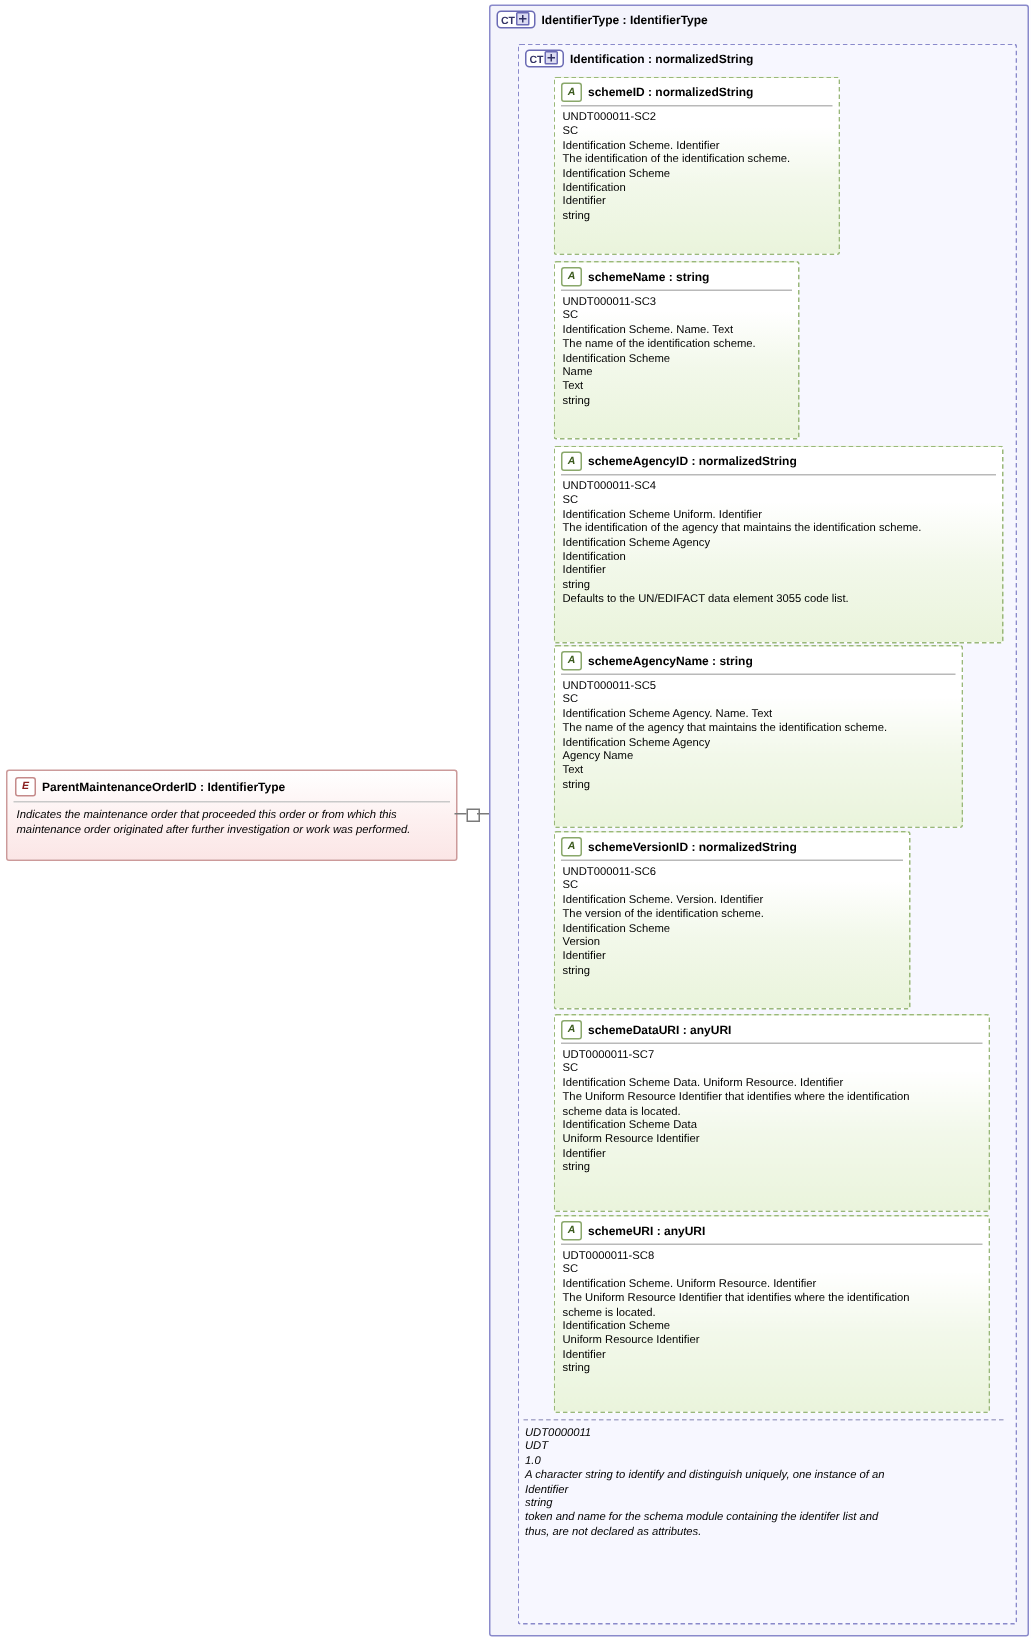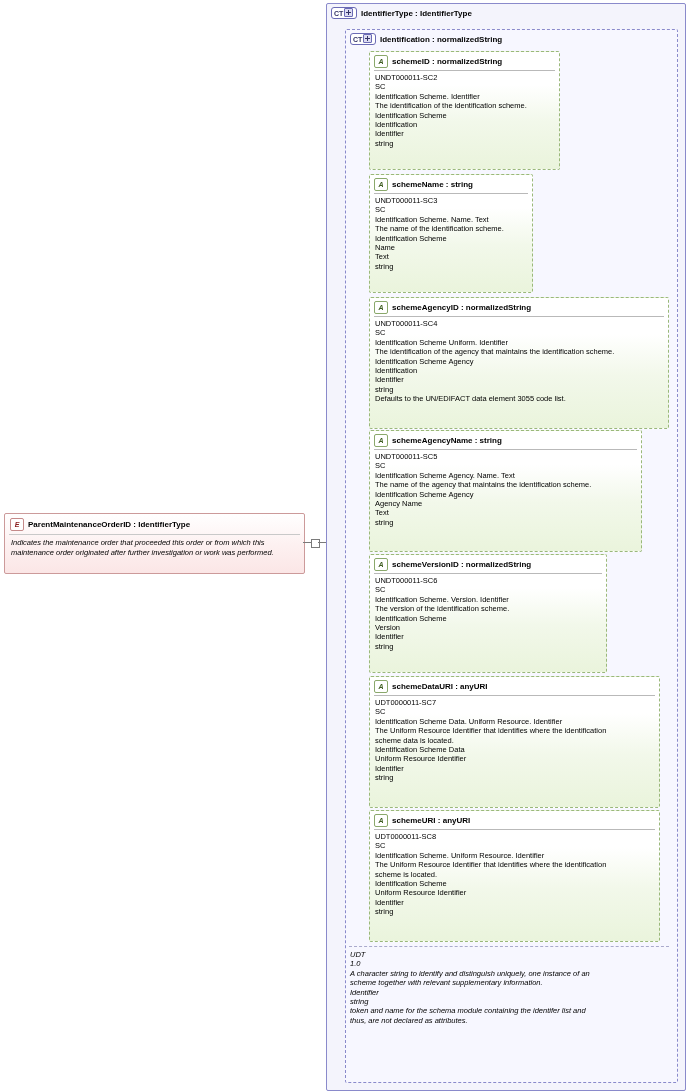--- a/index.html
+++ b/index.html
@@ -315,24 +315,24 @@
     <div>scheme is located.</div>
     <div>Identification Scheme</div>
     <div>Uniform Resource Identifier</div>
     <div>Identifier</div>
     <div>string</div>
   </div>
 </div>
 
 <div class="footer-sep" style="left:349px; top:946px; width:320px;"></div>
 <div class="footer-doc" style="left:350px; top:950px; width:320px;">
+  <div>UDT0000011</div>
   <div>UDT</div>
   <div>1.0</div>
   <div>A character string to identify and distinguish uniquely, one instance of an</div>
-  <div>scheme together with relevant supplementary information.</div>
   <div>Identifier</div>
   <div>string</div>
   <div>token and name for the schema module containing the identifer list and</div>
   <div>thus, are not declared as attributes.</div>
 </div>
 
 <div class="elem" style="left:4px; top:513px; width:299px; height:59px;">
   <div class="elem-head">
     <span class="badge-e">E</span><span class="hdr-title">ParentMaintenanceOrderID : IdentifierType</span>
   </div>

